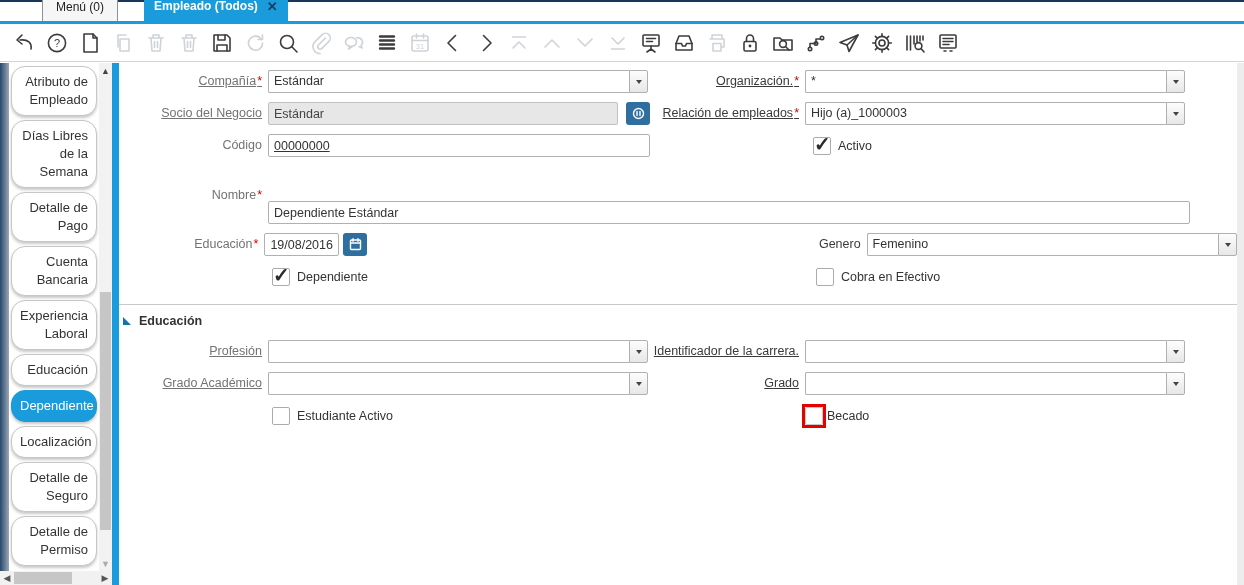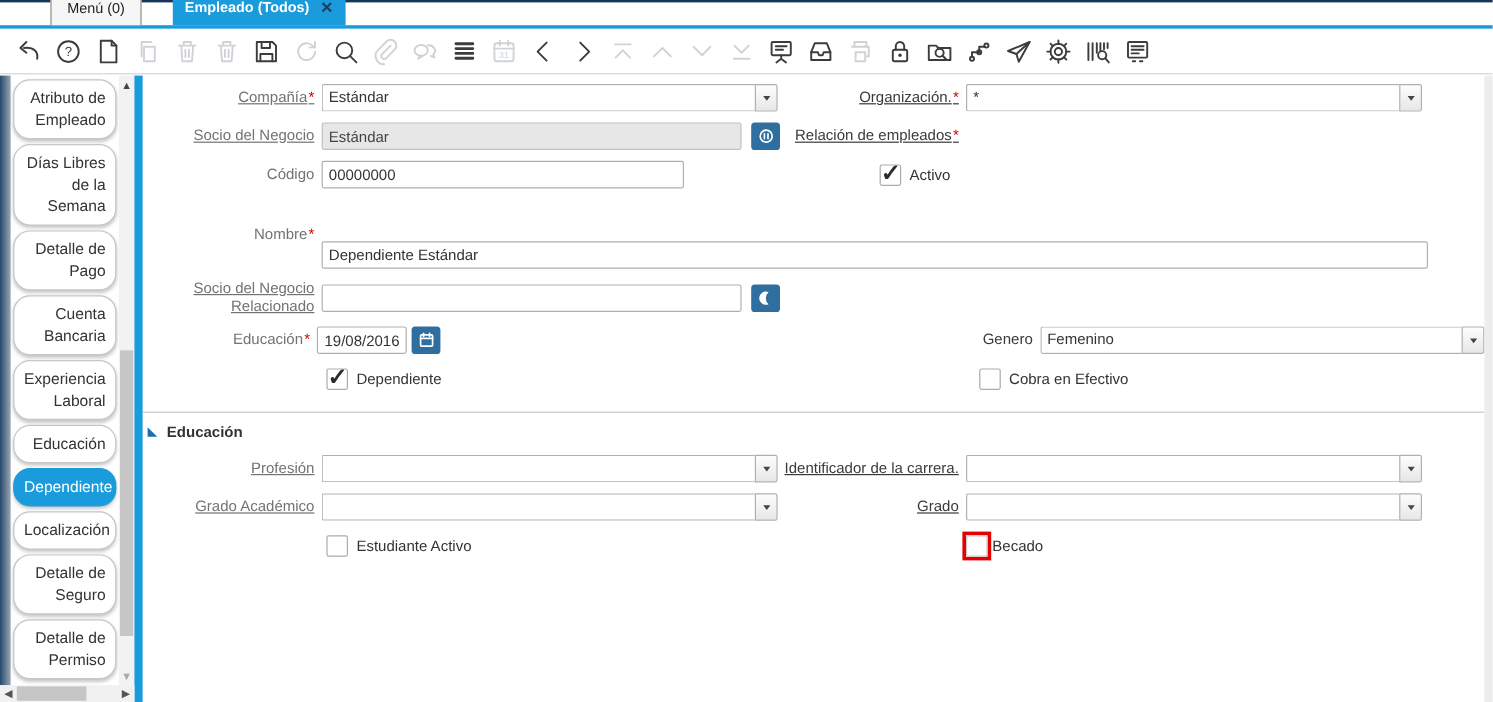--- a/index.html
+++ b/index.html
@@ -340,44 +340,41 @@
     <div class="row">
       <div class="lab"><span class="u">Socio del Negocio</span></div>
       <input class="tinput ro" style="width: 350px;" value="Estándar">
       <span class="bluebtn" style="margin-left:8px;">
         <svg viewBox="0 0 15 15">
             <circle cx="7.5" cy="7.5" r="5"></circle>
             <path d="M6 5.5v4M9 5.5v4"></path>
           </svg>
       </span>
       <div class="lab-r" style="margin-left:-2px;"><span class="u req">Relación de empleados</span></div>
+      <div class="combo">
+        <div class="combo-text">Hijo (a)_1000003</div>
+        <div class="combo-btn">
+            <span class="caret"></span>
+          </div>
+      </div>
     </div>
 
     <div class="row">
       <div class="lab"><span>Código</span></div>
-      <input class="tinput" style="width: 302px;" value="00000000">
+      <input class="tinput" style="width: 382px; text-decoration: underline;" value="00000000">
       <div style="width:155px;"></div>
       <span class="cb on" style="margin-left:8px;"></span>
       <span class="cblabel">Activo</span>
     </div>
 
     <div class="row">
       <div class="lab"><span class="req">Nombre</span></div>
       <input class="tinput" style="width: 922px; margin-top: 35px;" value="Dependiente Estándar">
     </div>
 
-    <div class="row">
-      <div class="lab"><span class="u">Socio del Negocio Relacionado</span></div>
-      <input class="tinput" style="width: 350px;" value="">
-      <span class="bluebtn" style="margin-left:8px;">
-        <svg viewBox="0 0 15 15">
-            <path d="M9.5 2.5a5.5 5.5 0 1 0 0 10 6.5 6.5 0 0 1 0-10z" fill="#fff" stroke="none"></path>
-          </svg>
-      </span>
-    </div>
 
     <div class="row">
       <div class="lab"><span class="req">Educación</span></div>
       <input class="tinput" style="width: 75px;" value="19/08/2016">
       <span class="bluebtn" style="margin-left:4px;">
         <svg viewBox="0 0 15 15">
             <rect x="2.5" y="3" width="10" height="9.5" rx="1"></rect>
             <path d="M2.5 6h10M5 1.8v2.4M10 1.8v2.4"></path>
           </svg>
       </span>

